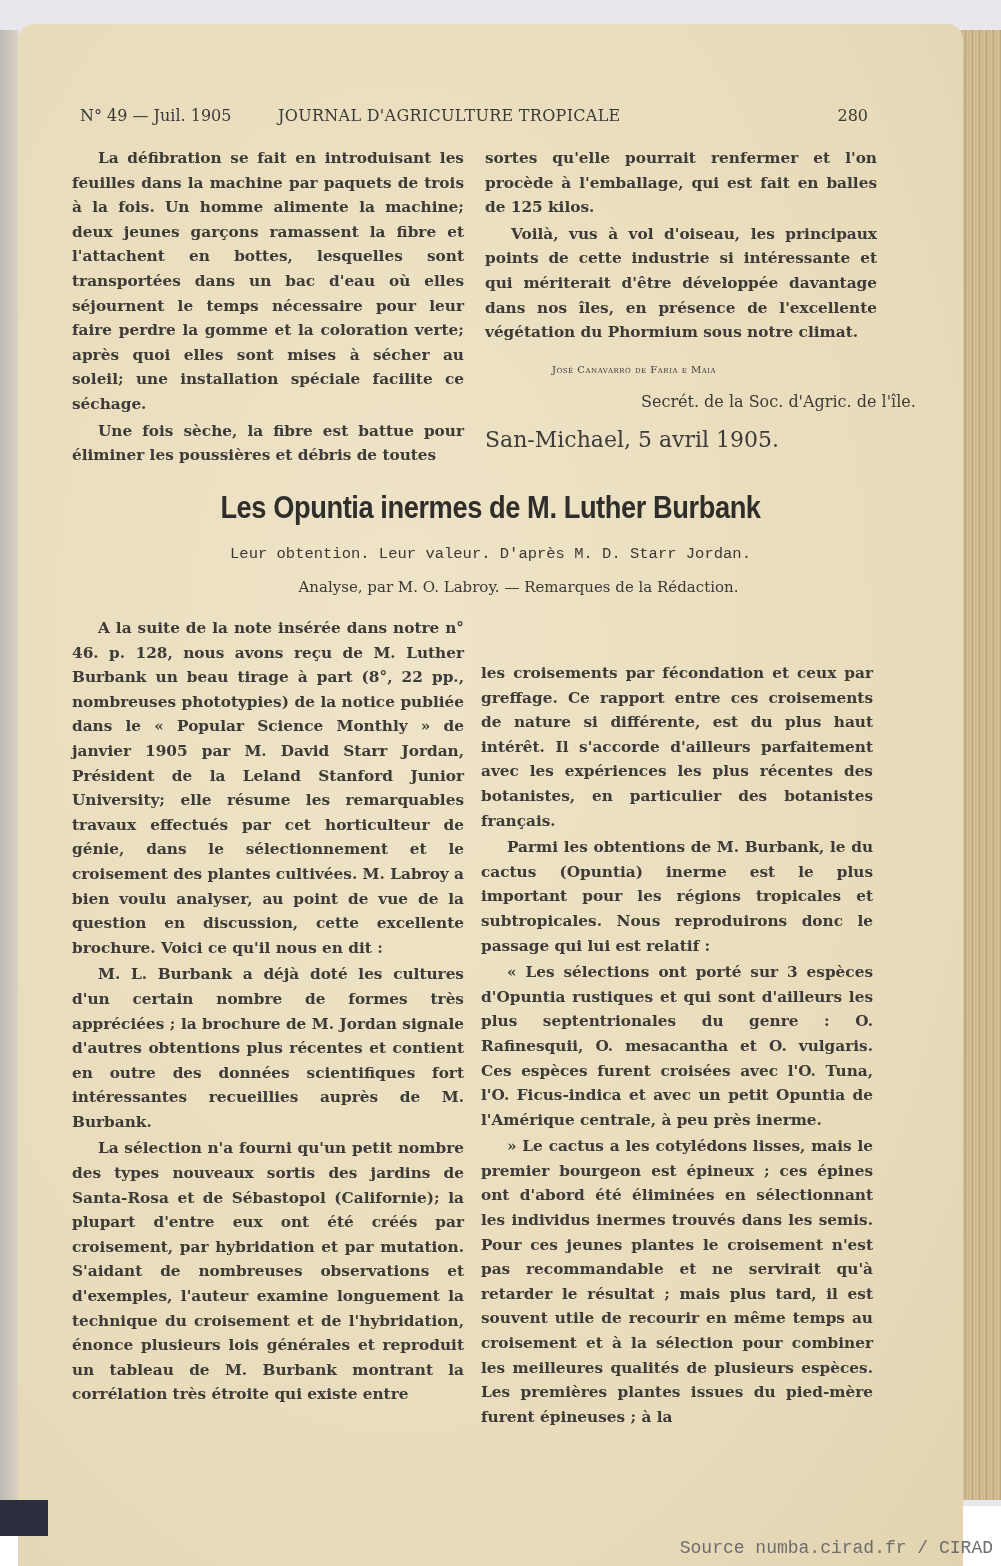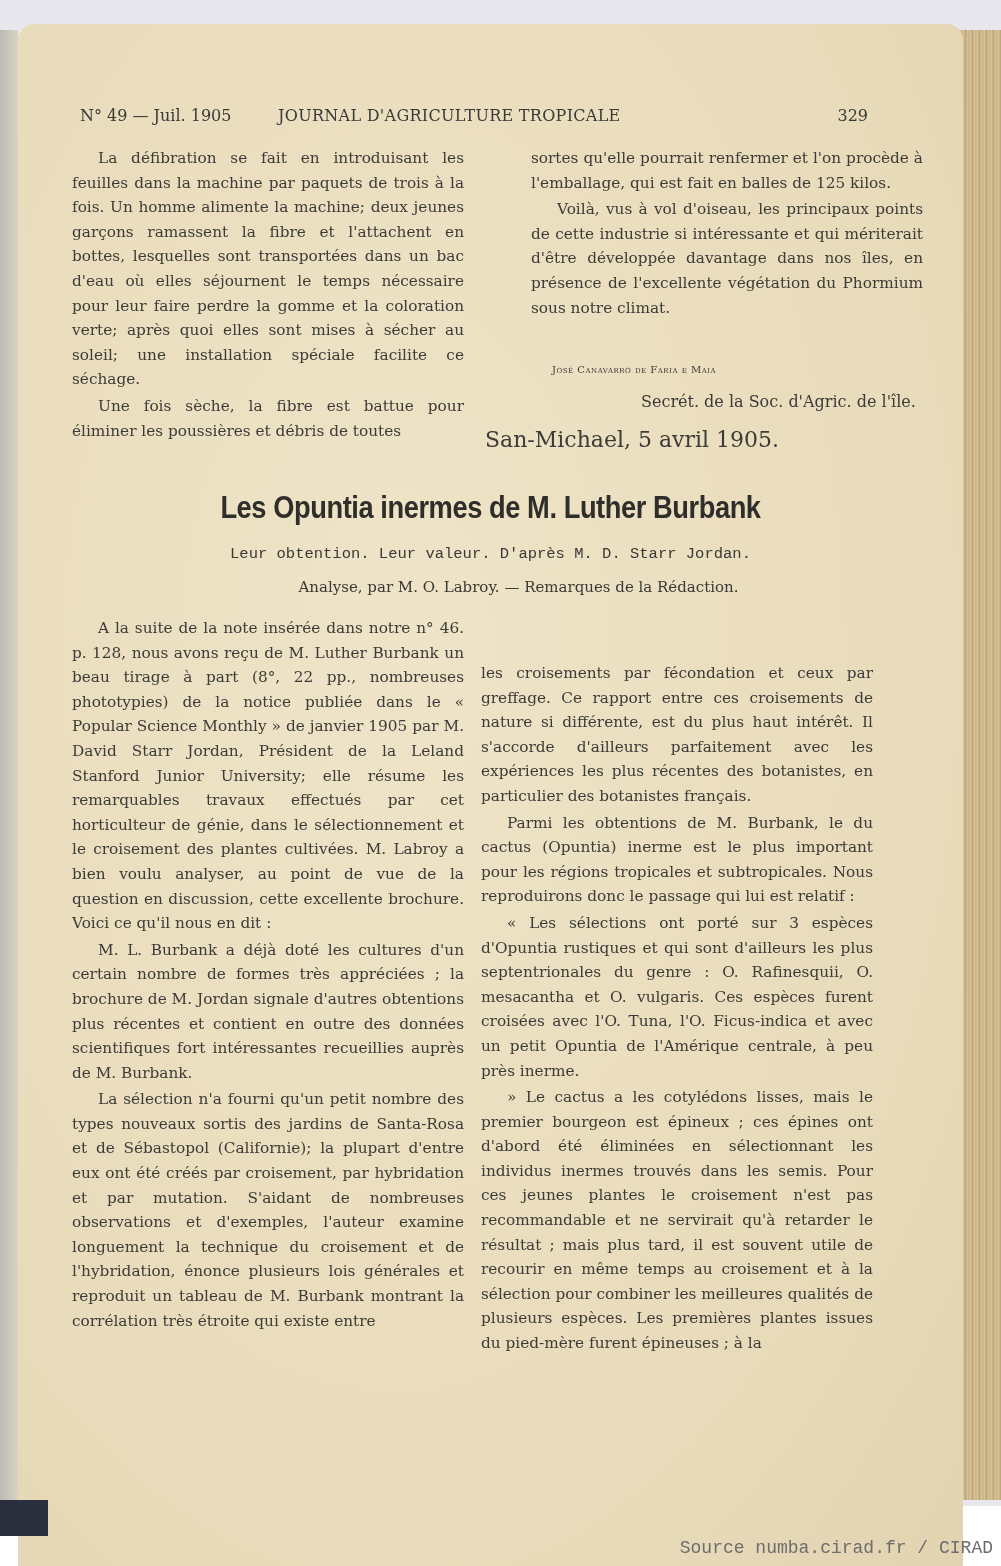--- a/index.html
+++ b/index.html
@@ -40,20 +40,21 @@
     }
     .running-head .issue { position: absolute; left: 0; top: 0; }
     .running-head .journal { position: absolute; left: 198px; top: 0; letter-spacing: 0.3px; }
     .running-head .pageno { position: absolute; right: 0; top: 0; }
     .sc { font-variant: small-caps; }
 
     .col {
       position: absolute; width: 392px;
       font-size: 15.3px; line-height: 24.6px; color: #3d3b37;
       text-align: justify;
+      font-weight: bold;
     }
     .col p { margin: 0; text-indent: 26px; }
     .col p + p { margin-top: 2px; }
     .col .noindent { text-indent: 0; }
 
     .sig-name {
       position: absolute; left: 552px; top: 364px; font-size: 10px; color: #3d3b37;
       letter-spacing: 0.5px;
     }
     .sig-role {
@@ -82,29 +83,29 @@
 
 <div class="scan-bg"></div>
 <div class="page-shadow-left"></div>
 <div class="page-edges"></div>
 
 <div class="page">
 
   <div class="running-head" style="left:62px;top:82px;">
     <span class="issue">N° 49 — Juil. 1905</span>
     <span class="journal">JOURNAL D'AGRICULTURE TROPICALE</span>
-    <span class="pageno">329</span>
+    <span class="pageno">280</span>
   </div>
 
   <div class="col" style="left:54px;top:122px;">
     <p>La défibration se fait en introduisant les feuilles dans la machine par paquets de trois à la fois. Un homme alimente la machine; deux jeunes garçons ramassent la fibre et l'attachent en bottes, lesquelles sont transportées dans un bac d'eau où elles séjournent le temps nécessaire pour leur faire perdre la gomme et la coloration verte; après quoi elles sont mises à sécher au soleil; une installation spéciale facilite ce séchage.</p>
     <p>Une fois sèche, la fibre est battue pour éliminer les poussières et débris de toutes</p>
   </div>
 
-  <div class="col" style="left:467px;top:122px;margin-left:46px;">
+  <div class="col" style="left:467px;top:122px;">
     <p class="noindent">sortes qu'elle pourrait renfermer et l'on procède à l'emballage, qui est fait en balles de 125 kilos.</p>
     <p>Voilà, vus à vol d'oiseau, les principaux points de cette industrie si intéressante et qui mériterait d'être développée davantage dans nos îles, en présence de l'excellente végétation du Phormium sous notre climat.</p>
   </div>
 
   <div class="sig-name sc" style="left:534px;top:340px;">José Canavarro de Faria e Maia</div>
   <div class="sig-role" style="left:623px;top:368px;">Secrét. de la Soc. d'Agric. de l'île.</div>
   <div class="sig-place" style="left:467px;top:403px;">San-Michael, 5 avril 1905.</div>
 
   <div class="article-title" style="top:466px;">Les Opuntia inermes de M. Luther Burbank</div>
   <div class="article-sub1" style="top:521px;">Leur obtention. Leur valeur. D'après M. D. Starr Jordan.</div>

